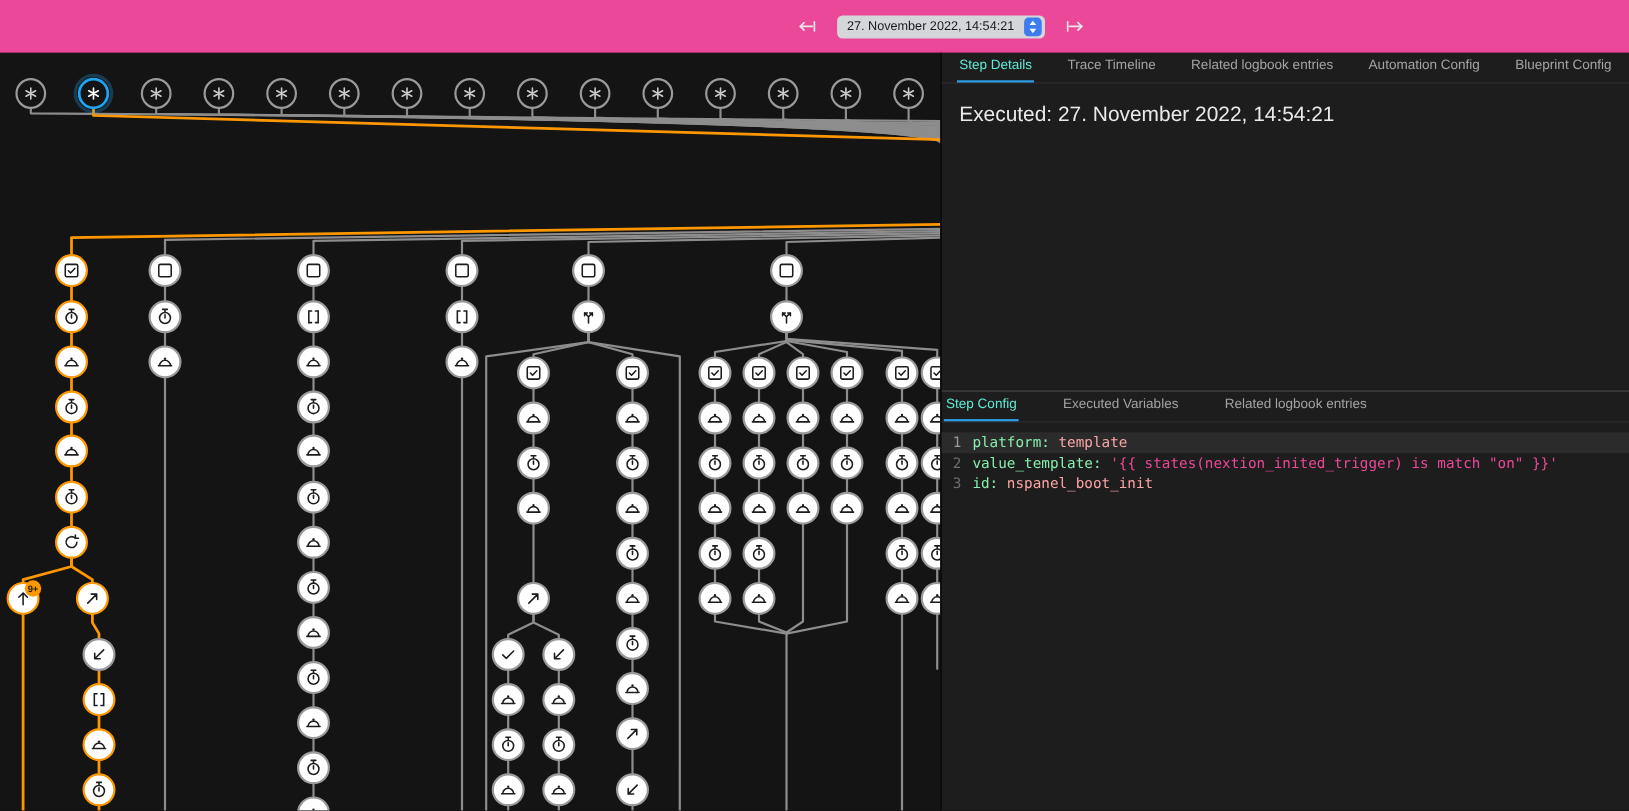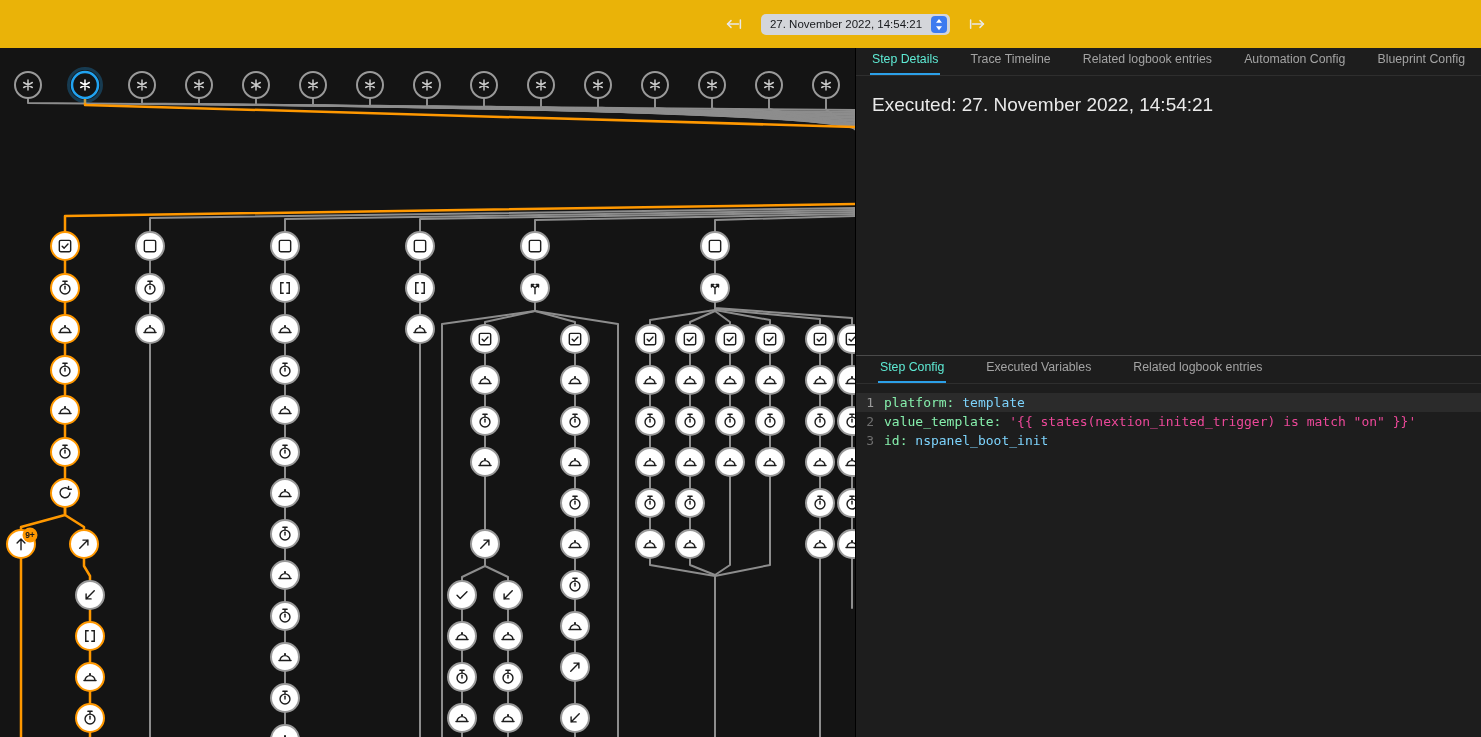--- a/index.html
+++ b/index.html
@@ -1,20 +1,20 @@
 <!DOCTYPE html>
 <html><head>
 <meta charset="utf-8">
 <style>
   html,body{margin:0;padding:0;background:#141414;}
   body{width:1481px;height:737px;overflow:hidden;font-family:"Liberation Sans",sans-serif;}
   .app{position:relative;width:1481px;height:737px;}
 
   
-  .topbar{position:absolute;left:0;top:0;width:1481px;height:48px;background:#eab308;
+  .topbar{position:absolute;left:0;top:0;width:1481px;height:48px;background:#ec4899;
           display:flex;align-items:center;justify-content:center;}
   .nav-group{display:flex;align-items:center;gap:15px;margin-left:230px;}
   .nav-btn{background:none;border:none;padding:2px;cursor:pointer;display:flex;align-items:center;}
   .nav-btn svg{stroke:#e9e9e9;}
   .run-select{display:flex;align-items:center;height:21px;background:#d4d6da;border-radius:5px;cursor:pointer;}
   .run-select-label{font-size:11.5px;color:#17191c;padding:0 9px;white-space:nowrap;}
   .stepper{width:16px;height:17px;border-radius:4px;background:#3d7bf0;margin:2px 3px 2px 0;
            display:flex;align-items:center;justify-content:center;}
 
   
@@ -22,37 +22,37 @@
   .graph-panel svg{display:block;}
 
   
   .right{position:absolute;left:855px;top:48px;width:626px;height:689px;background:#1d1d1d;
          border-left:1px solid #000;box-sizing:border-box;}
   .panel-top{height:307px;box-sizing:border-box;}
   .panel-bottom{height:382px;border-top:1px solid #4a4a4a;box-sizing:border-box;}
 
   .tabbar{display:flex;align-items:flex-end;height:28px;border-bottom:1px solid #2e2e2e;box-sizing:border-box;}
   .tabbar.spread{justify-content:space-between;padding:0 14px;}
-  .tabbar.leftal{gap:38px;padding:0 0 0 22px;}
+  .tabbar.leftal{gap:38px;padding:0 0 0 2px;}
   .tab{font-size:12.3px;color:#a3a3a3;padding:0 2px 7px 2px;border-bottom:2px solid transparent;
        cursor:pointer;white-space:nowrap;}
   .tab.selected{border-bottom:2px solid #2ca0e8;color:#5eead4;}
 
   .panel-top-content{padding:18px 16px;}
   .executed{font-size:19px;color:#eaeaea;}
 
   
   .code{padding-top:9px;font-family:"DejaVu Sans Mono",monospace;font-size:13px;line-height:19px;}
   .code-line{display:flex;align-items:center;height:19px;}
   .code-line.active{background:#2b2b2b;}
   .ln{width:18px;text-align:right;color:#6f6f6f;flex:0 0 18px;padding-right:10px;}
   .code-line.active .ln{color:#9a9a9a;}
   .code-text{white-space:pre;}
   .tok-key{color:#86efac;}
-  .tok-plain{color:#7dd3fc;}
+  .tok-plain{color:#fca5a5;}
   .tok-string{color:#ec4899;}
 </style>
 </head>
 <body>
 
 <div class="app">
 
   <div class="topbar">
     <div class="nav-group">
       <button class="nav-btn">

